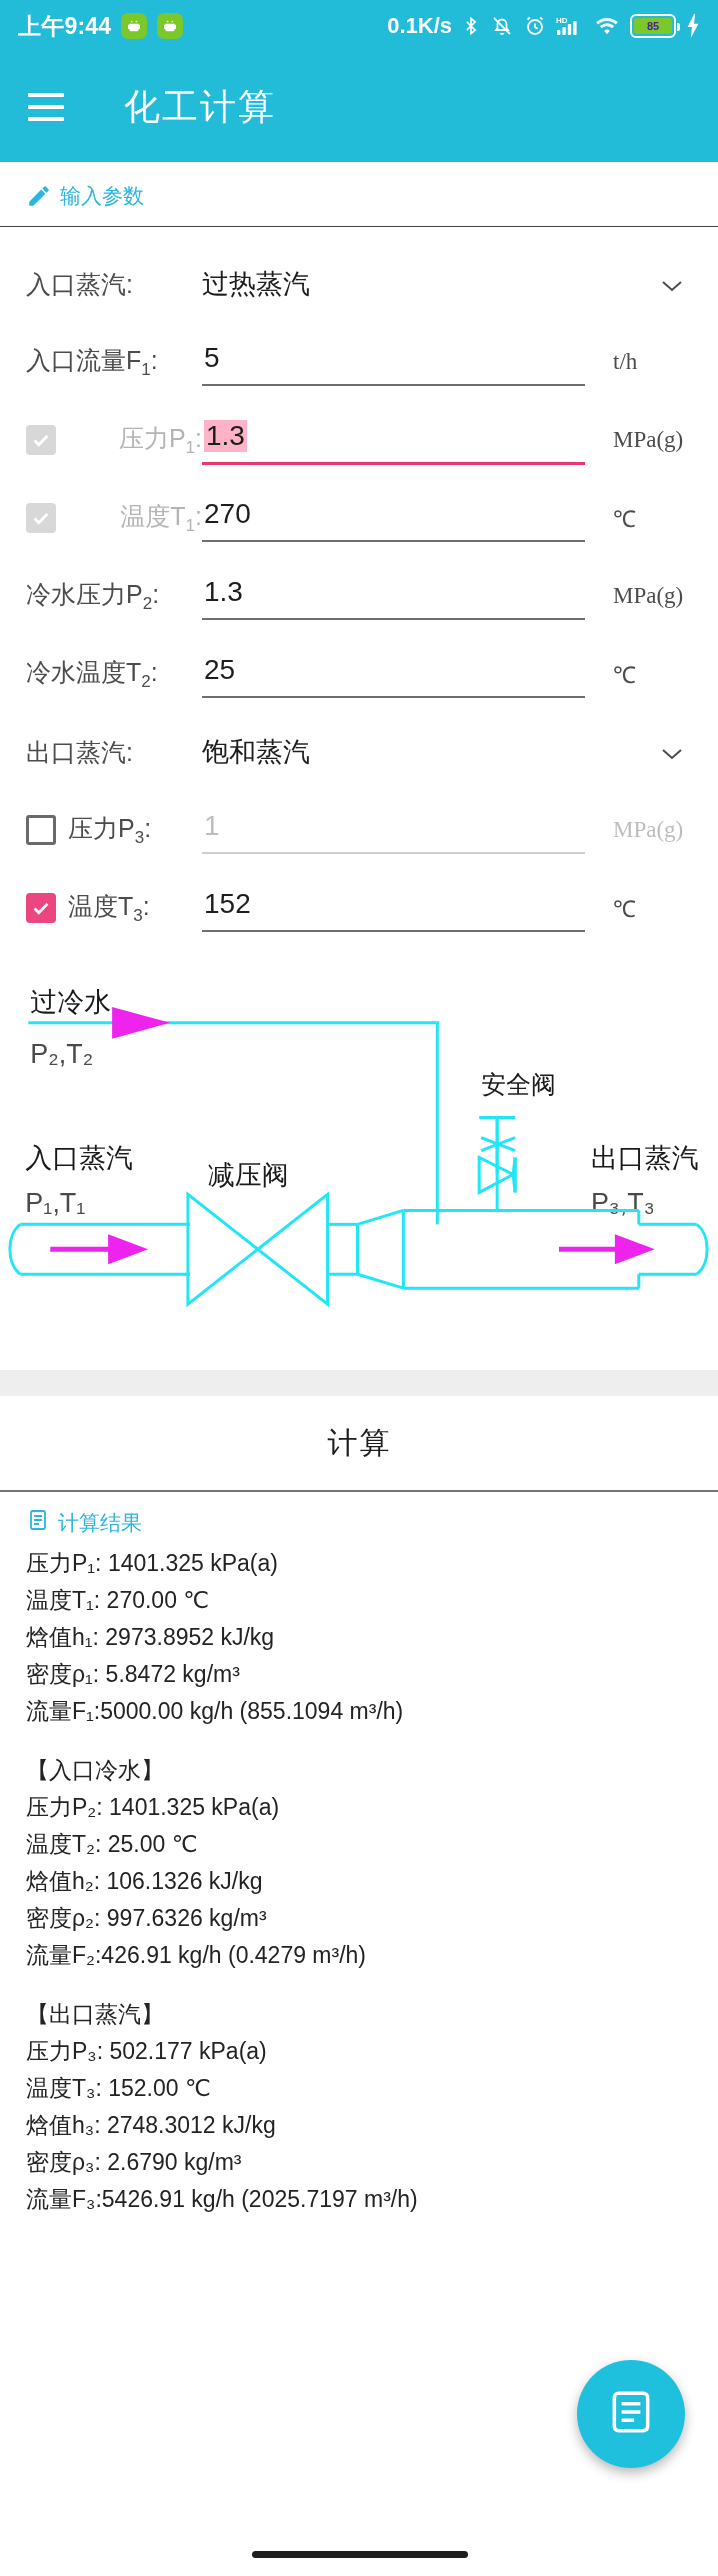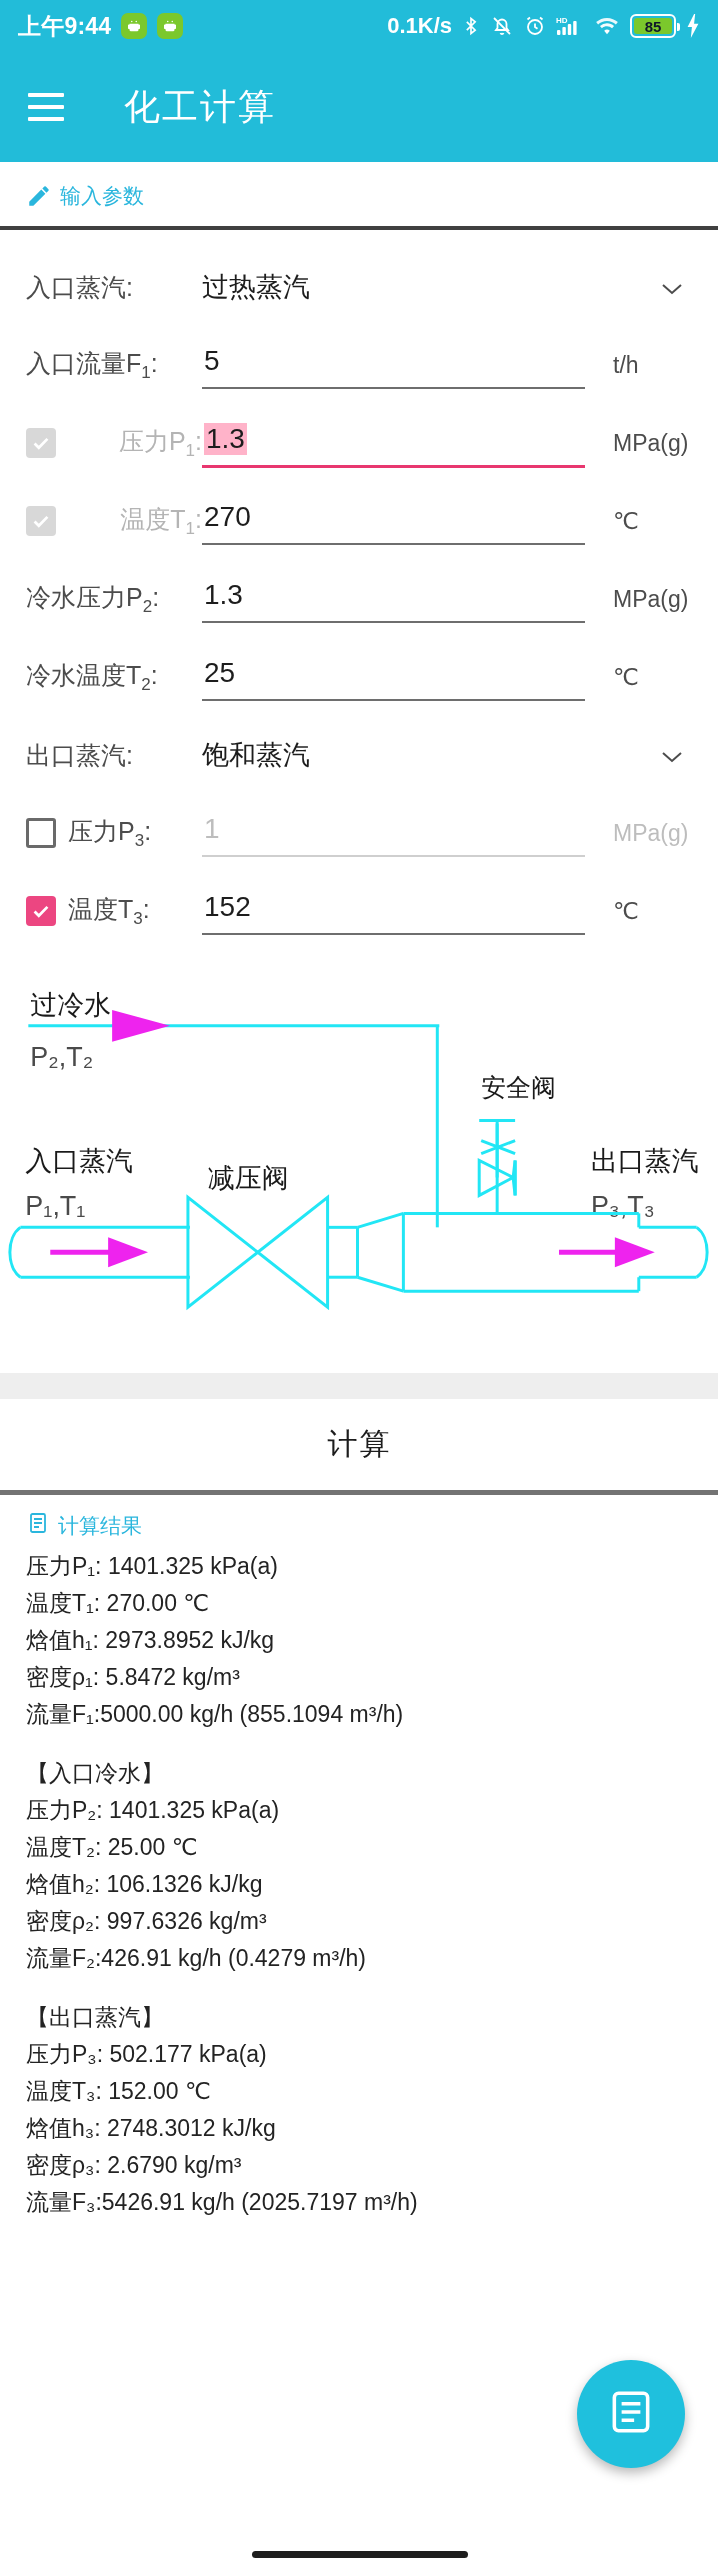--- a/index.html
+++ b/index.html
@@ -38,40 +38,40 @@
     position: relative; display: flex; align-items: center; justify-content: center;
     padding: 2px;
   }
   .battery::after {
     content: ""; position: absolute; right: -6px; top: 7px; width: 3px; height: 8px;
     background: #ffffff; border-radius: 0 2px 2px 0;
   }
   .battery .fill {
     background: #7bc82c; border-radius: 3px; width: 100%; height: 100%;
     display: flex; align-items: center; justify-content: center;
-    font-size: 15px; color: #0f172a; font-weight: bold; line-height: 1;
+    font-size: 11px; color: #4c1d95; font-weight: bold; line-height: 1;
   }
 
   
   .appbar {
     height: 110px;
     background: #22bcd9;
     display: flex;
     align-items: center;
     padding: 0 28px;
     gap: 60px;
   }
   .hamburger { width: 36px; height: 28px; display: flex; flex-direction: column; justify-content: space-between; }
   .hamburger span { display: block; height: 4px; background: #ffffff; border-radius: 1px; }
   .appbar-title { color: #ffffff; font-size: 36px; letter-spacing: 2px; }
   .section-head {
     display: flex; align-items: center; gap: 8px;
     padding: 20px 26px 16px 26px;
     color: #2ab6dd; font-size: 21px;
-    border-bottom: 4px solid #404040;
+    border-bottom: 1px solid #404040;
   }
   .section-head .ic { width: 26px; height: 26px; display: inline-flex; }
 
   
   .form { padding: 18px 0 10px 0; }
   .row {
     display: flex; align-items: center;
     padding: 0 26px;
     height: 78px;
   }
@@ -99,36 +99,36 @@
     border-bottom: 2px solid #6e6e6e;
     padding: 4px 2px 10px 2px;
     min-height: 46px;
     display: flex; align-items: flex-end;
   }
   .field.focus { border-bottom: 3px solid #e8376f; }
   .field .sel { background: #ffb3c9; padding: 0 2px; }
   .field.placeholder { color: #bdbdbd; border-bottom: 2px solid #cfcfcf; }
   .unit {
     width: 108px; flex: 0 0 108px; text-align: left; padding-left: 28px;
-    font-size: 23px; color: #4c4c4c;
+    font-size: 23px; color: #4c4c4c; font-family: Liberation Serif, serif;
   }
   .unit.dim { color: #bdbdbd; }
 
   .dd { flex: 1 1 auto; display: flex; align-items: center; font-size: 27px; color: #1d1d1d; }
   .dd .caret { margin-left: auto; margin-right: 10px; }
 
   
   .diagram { padding: 6px 0 4px 0; background: #ffffff; }
 
   
   .calc-sep { height: 26px; background: #eeeeee; }
   .calc-btn {
     height: 96px; background: #ffffff; display: flex; align-items: center; justify-content: center;
     font-size: 30px; color: #1d1d1d; letter-spacing: 2px;
-    border-bottom: 5px solid #737373;
+    border-bottom: 2px solid #737373;
   }
 
   
   .res-head {
     display: flex; align-items: center; gap: 8px;
     padding: 16px 26px 8px 26px;
     color: #2ab6dd; font-size: 21px;
   }
   .results { padding: 0 26px 20px 26px; }
   .rline { font-size: 23px; color: #232323; line-height: 37px; white-space: nowrap; }

